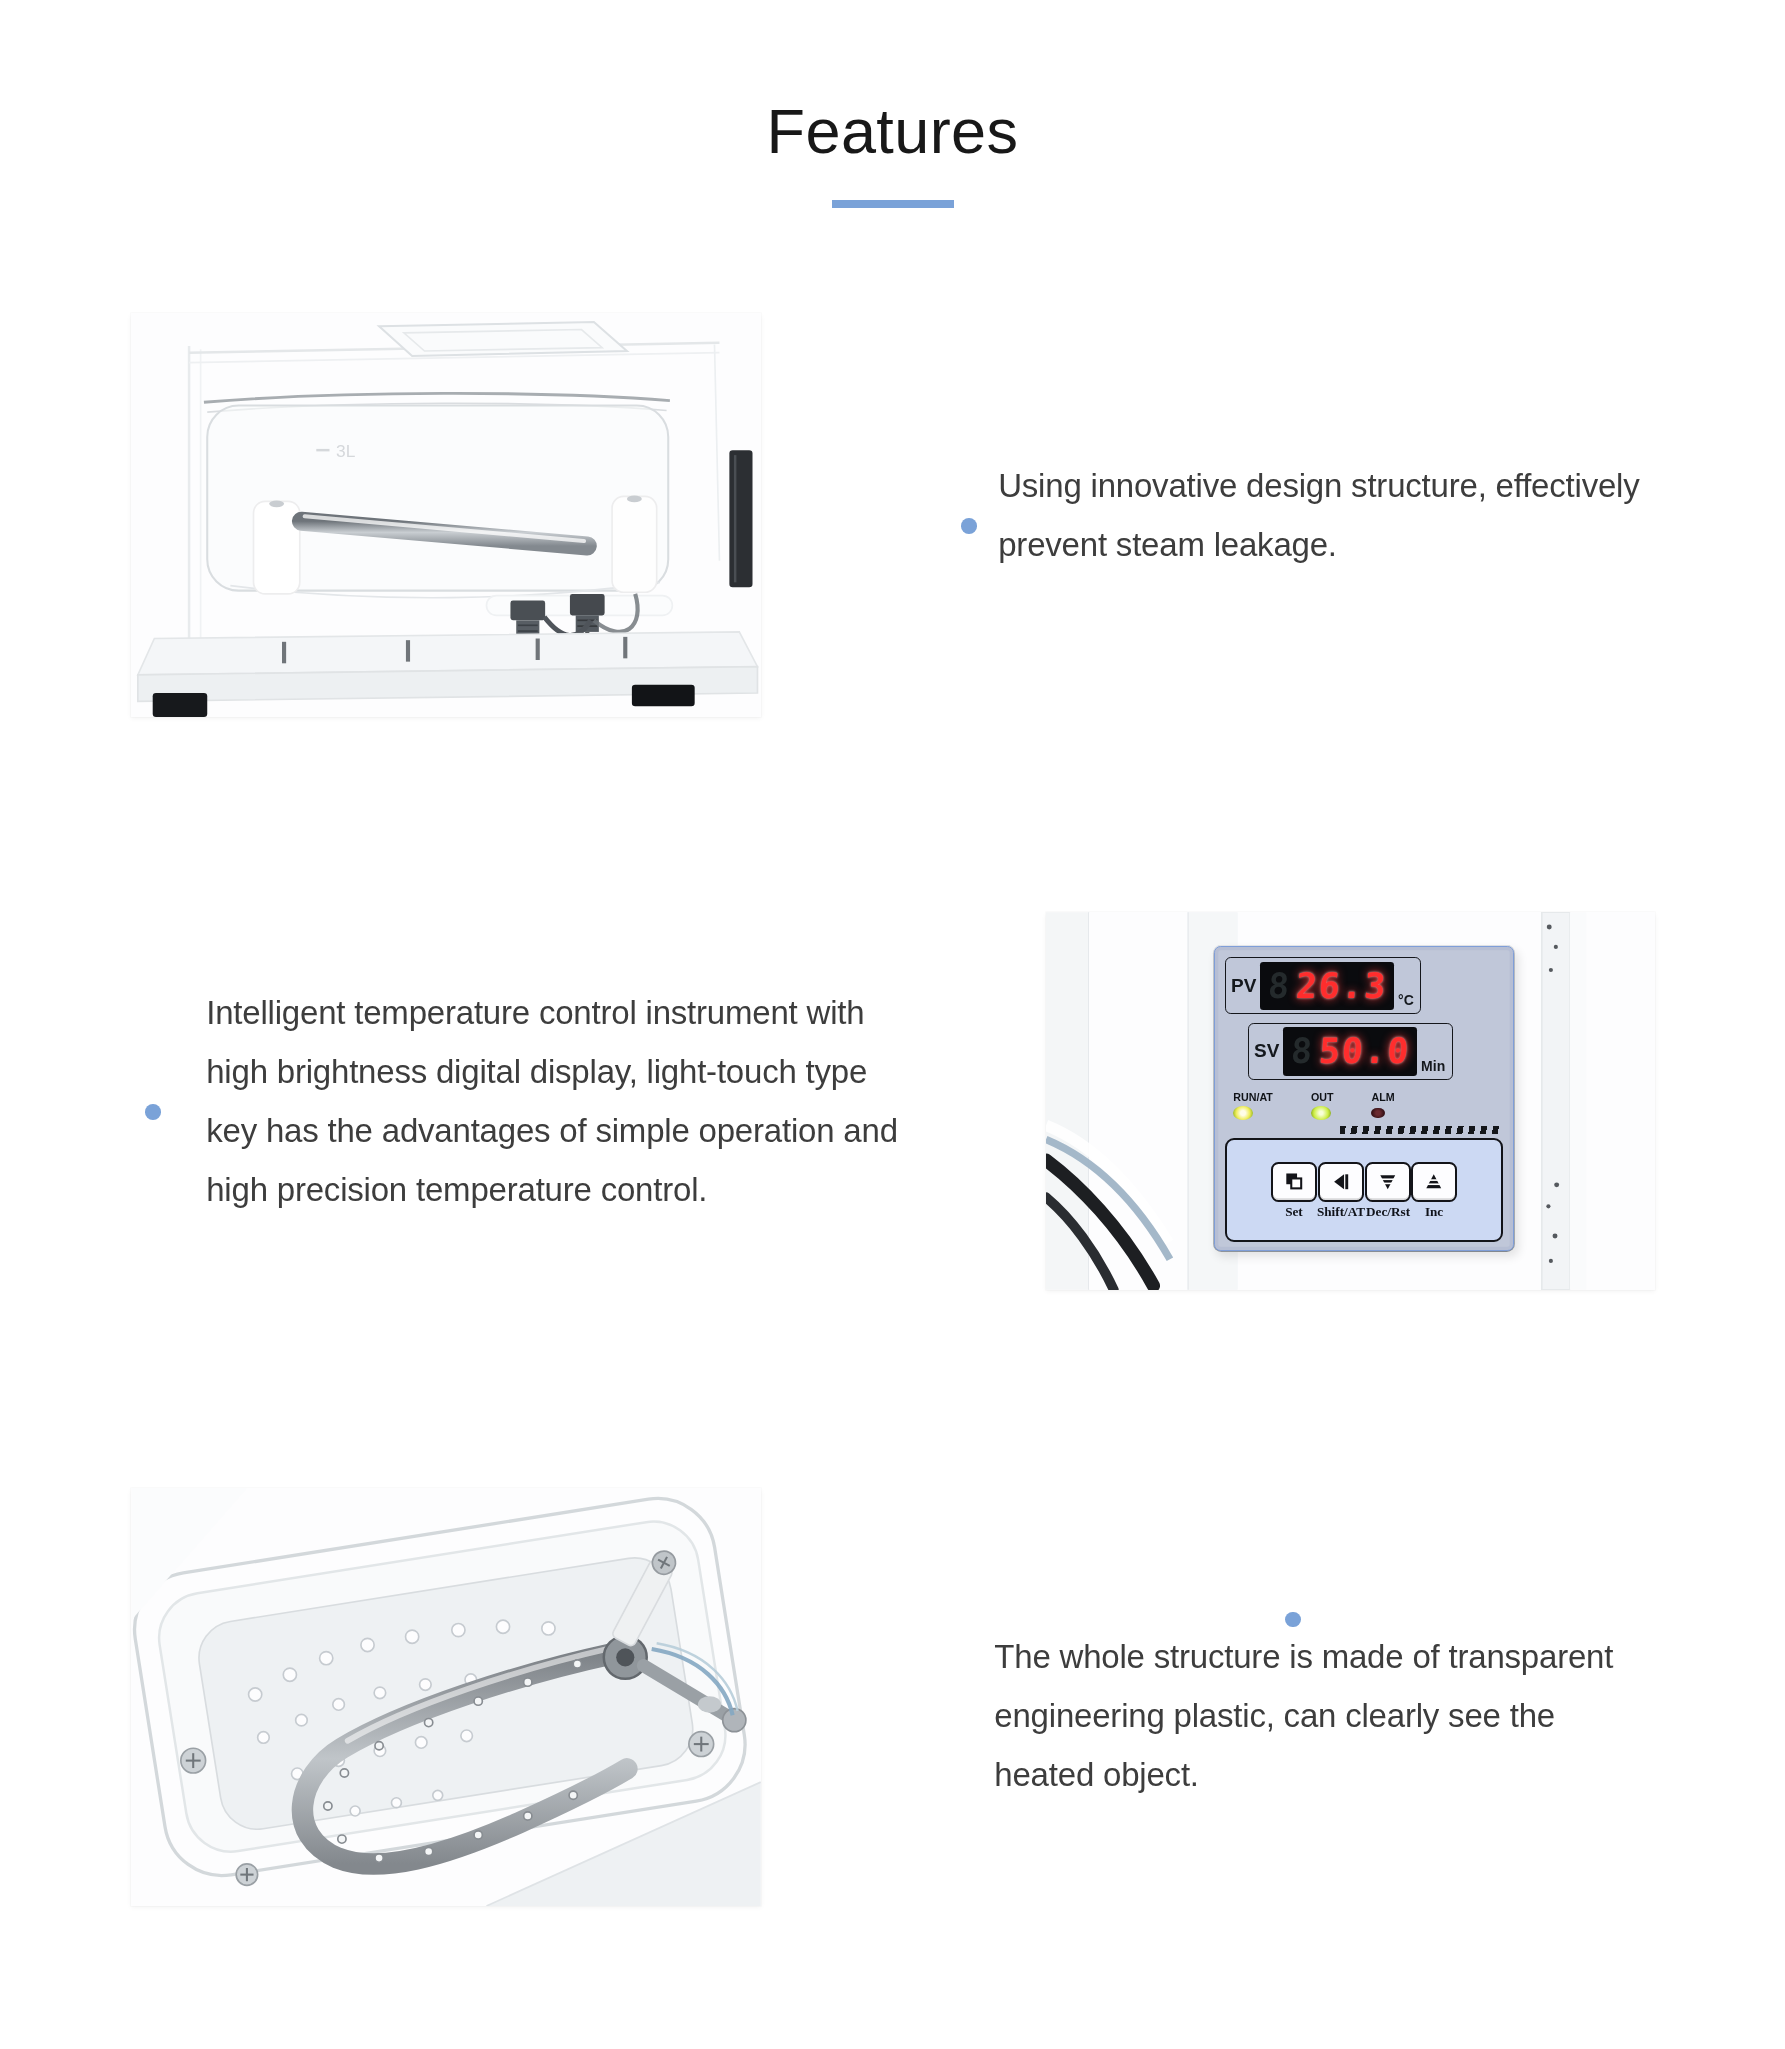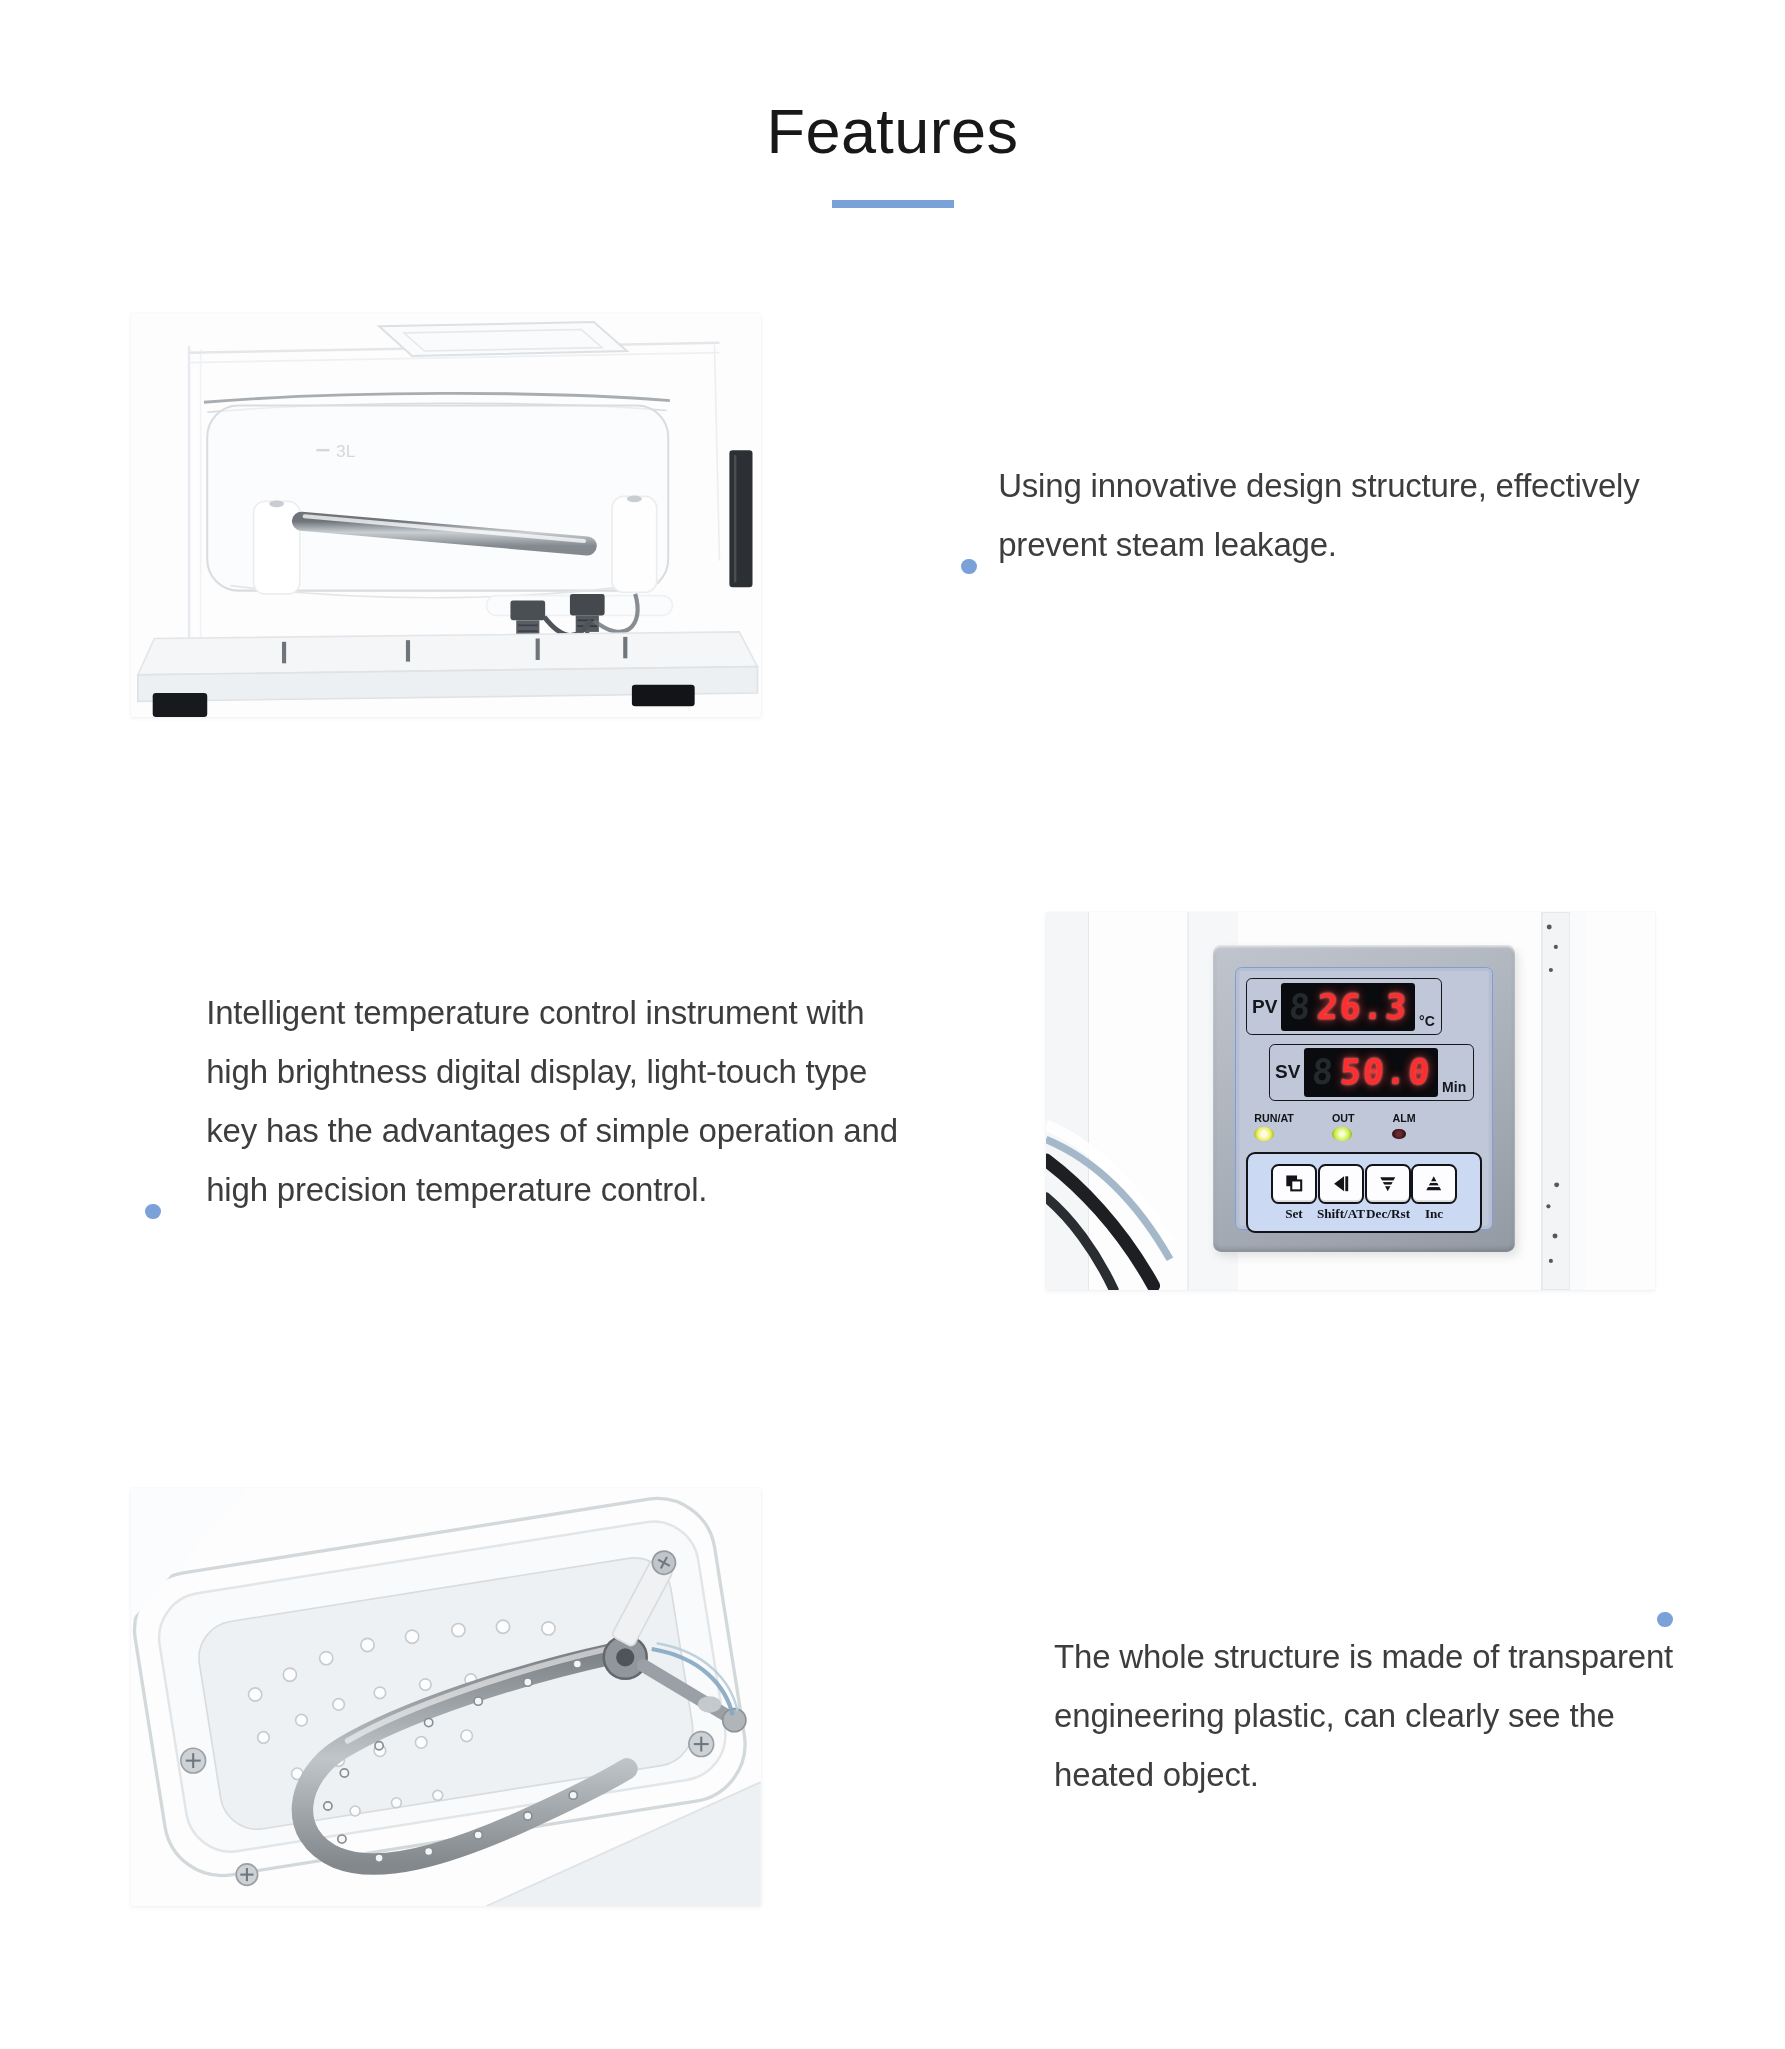--- a/index.html
+++ b/index.html
@@ -22,37 +22,37 @@
 
   .photo{
     position:relative;flex:0 0 auto;background:#fdfdfe;
     box-shadow:0 0 0 0.8px rgba(0,0,0,0.025), 0 1.7px 5px rgba(0,0,0,0.05);
     overflow:hidden;
   }
   #row1 .photo{width:630px;height:404px;margin-left:131px;}
   #row2 .photo{width:609px;height:378px;margin-left:auto;margin-right:130px;}
   #row3 .photo{width:630px;height:418px;margin-left:131px;}
 
-  .feature-text{display:flex;align-items:flex-end;}
+  .feature-text{display:flex;align-items:center;}
   #row1 .feature-text{margin-left:152px;width:760px;}
   #row2 .feature-text{margin-left:145px;width:794px;gap:24px;}
   #row3 .feature-text{margin-left:152px;width:760px;flex-direction:column;}
   .bullet{
     width:15.7px;height:15.7px;border-radius:50%;background:#7AA2D8;
     flex:0 0 auto;margin-top:21.5px;
   }
   .feature-text p{
     margin:0 0 0 21.5px;font-size:33px;line-height:59px;color:#3d3d3d;
     white-space:pre-line;letter-spacing:-0.2px;
   }
 
   
   .ctrl{
     position:absolute;left:167px;top:33px;width:302px;height:307px;
-    box-sizing:border-box;border-radius:8.3px;padding:22px;
+    box-sizing:border-box;border-radius:8.3px;padding:1px;
     background:linear-gradient(155deg,#c0c5cd 0%,#a9afb8 55%,#939aa3 100%);
     box-shadow:inset 0 1.7px 2.5px rgba(255,255,255,.7), inset 0 -2.5px 5px rgba(0,0,0,.18),
                3.3px 5px 10px rgba(0,0,0,.10);
   }
   .ctrl-face{
     width:100%;height:100%;box-sizing:border-box;border-radius:6.6px;
     background:#c0c7d9;border:1.7px solid #7f9ed8;
     box-shadow:inset 0 0 0 3.3px #b6bed4;
     padding:10px 10px 8.3px;display:flex;flex-direction:column;
   }

